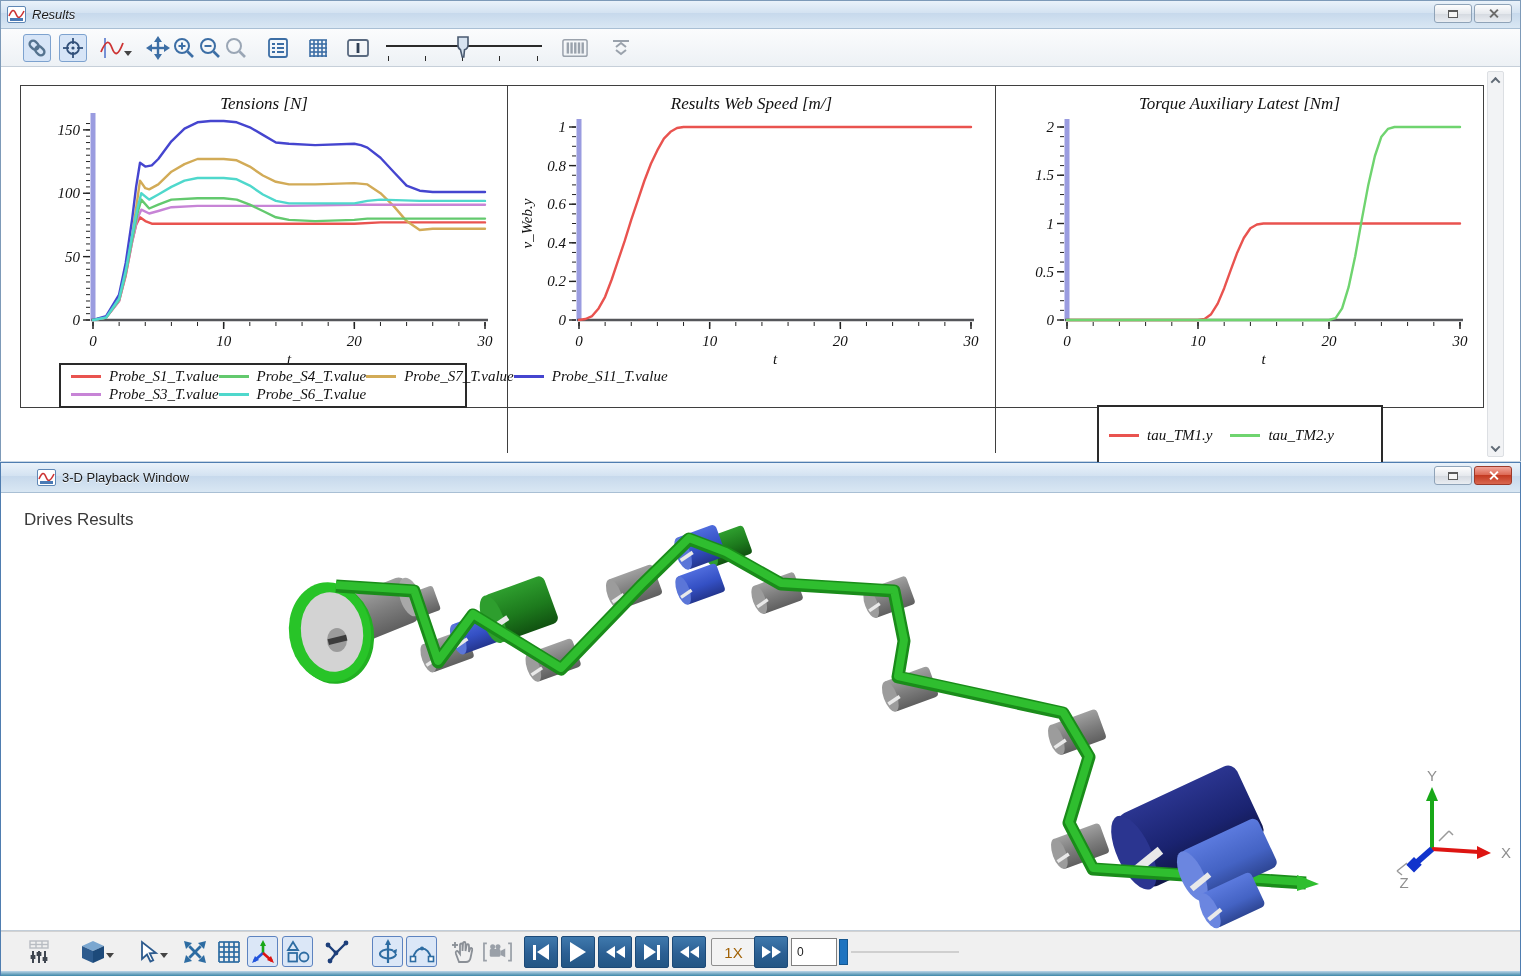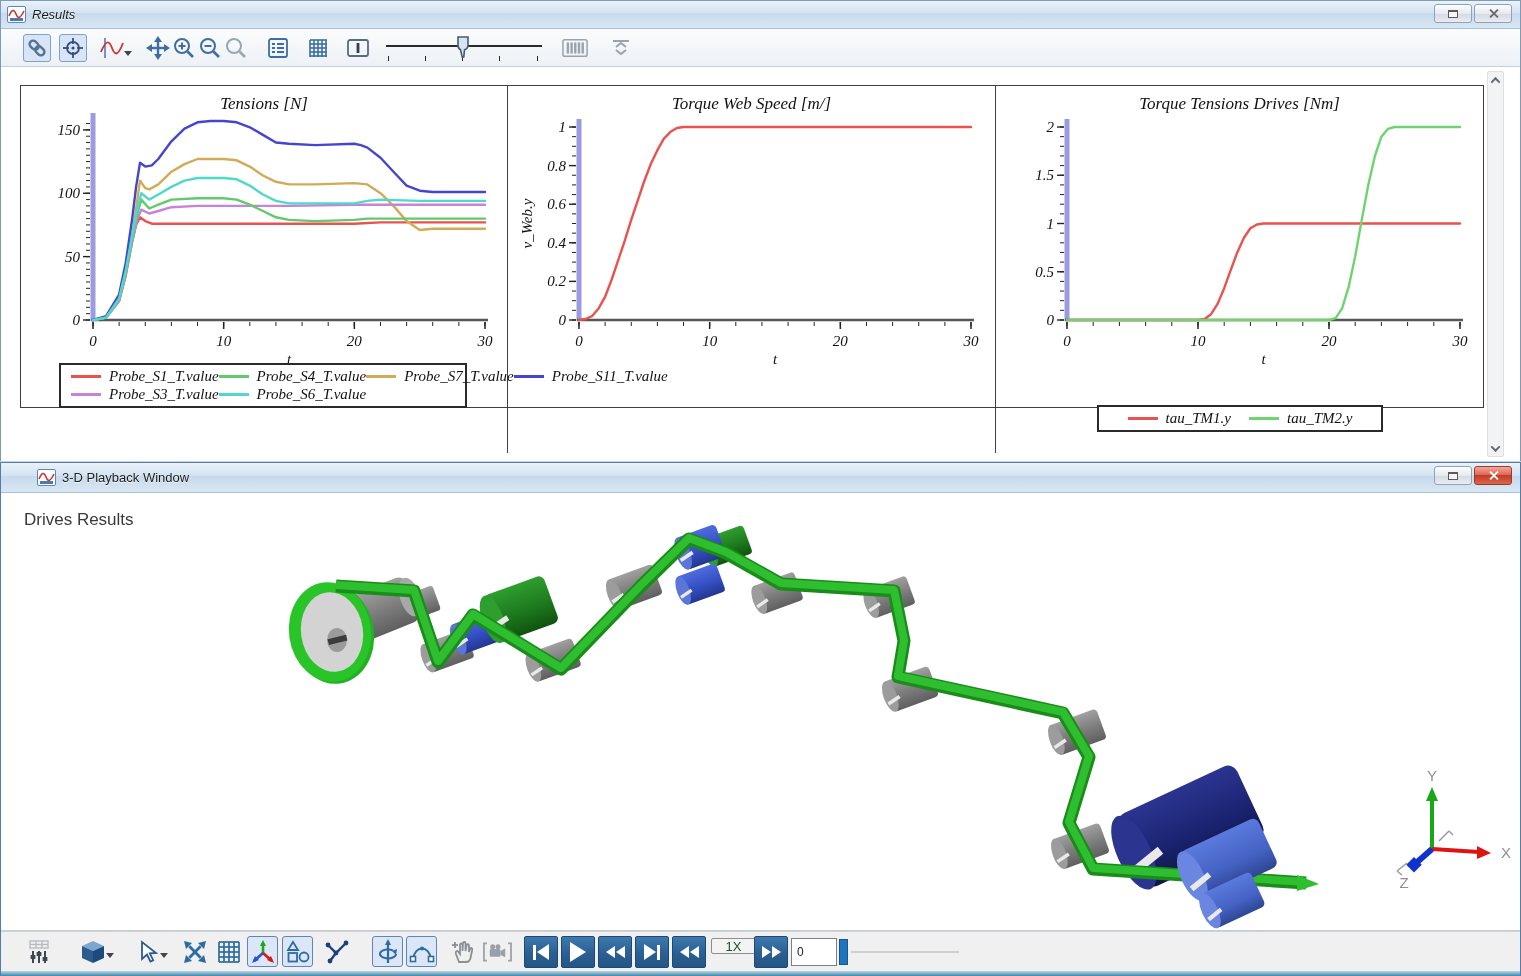--- a/index.html
+++ b/index.html
@@ -31,21 +31,21 @@
   .content-area { position:relative; height:394px; background:#fff; }
   .plots-frame { position:absolute; left:19px; top:18px; width:1464px; height:323px; border:1px solid #3f3f3f; background:#fff; }
   .plot-panel { position:absolute; top:0; height:367px; }
   #panel-1 { left:0; width:487px; border-right:1px solid #3f3f3f; }
   #panel-2 { left:487px; width:488px; border-right:1px solid #3f3f3f; }
   #panel-3 { left:975px; width:487px; }
   .chart-title { position:absolute; top:8px; width:100%; text-align:center; font-family:"Liberation Serif","DejaVu Serif",serif; font-size:17px; color:#111; }
   .chart-svg { position:absolute; left:0; top:0; }
   .legend-box { position:absolute; border:2px solid #2a2a2a; background:#fff; font-family:"Liberation Serif","DejaVu Serif",serif; font-size:15px; color:#111; }
   #legend-1 { left:38px; top:277px; width:408px; padding:3px 10px; display:grid; grid-template-columns:1fr 1fr 1fr 1fr; row-gap:1px; }
-  #legend-3 { left:101px; top:319px; width:286px; padding:3px 10px; display:flex; justify-content:center; gap:18px; }
+  #legend-3 { left:101px; top:319px; width:286px; padding:20px 10px; display:flex; justify-content:flex-start; gap:18px; }
   .legend-item { display:flex; align-items:center; gap:8px; white-space:nowrap; }
   .legend-swatch { width:30px; height:3px; flex:none; }
   .vscroll { position:absolute; left:1486px; top:4px; width:17px; height:386px; background:#f2f3f5; border:1px solid #dcdfe3; border-radius:2px; }
   .vscroll .arr { position:absolute; left:0; width:15px; height:16px; display:flex; align-items:center; justify-content:center; }
   .chev { width:7px; height:7px; border-left:2px solid #606a75; border-top:2px solid #606a75; }
   .chev.up { transform:rotate(45deg) translate(1px,1px); }
   .chev.down { transform:rotate(225deg) translate(1px,1px); }
 
   
   .mini-slider { position:absolute; left:383px; top:5px; width:160px; height:28px; }
@@ -59,21 +59,21 @@
   .viewport-label { position:absolute; left:23px; top:17px; font-size:17px; color:#3a3a3a; }
   .btoolbar { position:relative; height:40px; background:#f0f0f0; border-top:1px solid #d2d2d2; }
   .btoolbar .tbtn { top:4px; width:31px; height:31px; }
   .btoolbar .tbtn.sel { background:#dbe7f7; border-color:#5d83c0; }
   .pbtn { position:absolute; top:4px; width:34px; height:32px; background:linear-gradient(#3f79ad,#2b5f93 55%,#235684); border:1px solid #1c4a78; border-radius:2px; display:flex; align-items:center; justify-content:center; gap:1px; }
   .tri-r { width:0; height:0; border-top:8px solid transparent; border-bottom:8px solid transparent; border-left:12px solid #fff; }
   .tri-l { width:0; height:0; border-top:8px solid transparent; border-bottom:8px solid transparent; border-right:12px solid #fff; }
   .tri-l.sm,.tri-r.sm { border-top-width:6px; border-bottom-width:6px; }
   .tri-l.sm { border-right-width:9px; } .tri-r.sm { border-left-width:9px; }
   .vbar { width:3px; height:15px; background:#fff; }
-  .speed-box { position:absolute; left:710px; top:6px; width:45px; height:16px; background:#f3f3f3; border:1px solid #8e8e8e; border-radius:2px; display:flex; align-items:center; justify-content:center; font-size:13px; color:#14532d; }
+  .speed-box { position:absolute; left:710px; top:6px; width:45px; height:28px; background:#f3f3f3; border:1px solid #8e8e8e; border-radius:2px; display:flex; align-items:center; justify-content:center; font-size:15px; color:#a16207; }
   .time-field { position:absolute; left:790px; top:6px; width:46px; height:28px; background:#fff; border:1px solid #7f7f7f; font-size:12px; color:#222; display:flex; align-items:center; padding-left:5px; }
   .pb-slider { position:absolute; left:838px; top:6px; width:120px; height:28px; }
   .pb-slider .track { position:absolute; left:12px; right:0; top:13px; height:2px; background:#cfcfcf; }
   .pb-slider .thumb { position:absolute; left:0; top:1px; width:9px; height:26px; background:#1f74c0; border:1px solid #15578f; }
   .bottom-strip { height:5px; background:linear-gradient(#bcd6e8,#3d87a8); }
 </style>
 </head>
 <body>
 
 <div class="screen">
@@ -327,21 +327,21 @@
                 <span class="legend-swatch" style="background: rgb(199, 132, 214);"></span>
                 <span>Probe_S3_T.value</span>
               </div>
               <div class="legend-item">
                 <span class="legend-swatch" style="background: rgb(79, 216, 204);"></span>
                 <span>Probe_S6_T.value</span>
               </div>
             </div>
         </div>
         <div class="plot-panel" id="panel-2">
-          <div class="chart-title">Torque Web Speed [m/]</div>
+          <div class="chart-title">Results Web Speed [m/]</div>
           <svg class="chart-svg" id="chart-svg-1" width="488" height="367">
               <line x1="71" y1="33" x2="71" y2="235" stroke="#9a9ce0" stroke-width="5"></line>
               <line x1="64" y1="234" x2="68" y2="234" stroke="#222" stroke-width="1"></line>
               <line x1="64" y1="224.35" x2="68" y2="224.35" stroke="#222" stroke-width="1"></line>
               <line x1="64" y1="214.7" x2="68" y2="214.7" stroke="#222" stroke-width="1"></line>
               <line x1="64" y1="205.05" x2="68" y2="205.05" stroke="#222" stroke-width="1"></line>
               <line x1="64" y1="195.4" x2="68" y2="195.4" stroke="#222" stroke-width="1"></line>
               <line x1="64" y1="185.75" x2="68" y2="185.75" stroke="#222" stroke-width="1"></line>
               <line x1="64" y1="176.1" x2="68" y2="176.1" stroke="#222" stroke-width="1"></line>
               <line x1="64" y1="166.45" x2="68" y2="166.45" stroke="#222" stroke-width="1"></line>
@@ -394,21 +394,21 @@
               <line x1="332.3333333333333" y1="236" x2="332.3333333333333" y2="243" stroke="#222" stroke-width="1.5"></line>
               <text x="332.3333333333333" y="260" text-anchor="middle" font-size="15" fill="#111" style="font-family: &quot;Liberation Serif&quot;, &quot;DejaVu Serif&quot;, serif;">20</text>
               <line x1="463" y1="236" x2="463" y2="243" stroke="#222" stroke-width="1.5"></line>
               <text x="463" y="260" text-anchor="middle" font-size="15" fill="#111" style="font-family: &quot;Liberation Serif&quot;, &quot;DejaVu Serif&quot;, serif;">30</text>
               <text x="267" y="278" text-anchor="middle" font-size="15" fill="#111" style="font-family: &quot;Liberation Serif&quot;, &quot;DejaVu Serif&quot;, serif;">t</text>
               <text x="24" y="137.5" text-anchor="middle" font-size="15" fill="#111" transform="rotate(-90 24 137.5)" style="font-family: &quot;Liberation Serif&quot;, &quot;DejaVu Serif&quot;, serif;">v_Web.y</text>
               <polyline points="71.0,234.0 77.5,233.0 84.1,230.1 90.6,222.4 97.1,210.8 103.7,193.5 110.2,174.2 116.7,154.9 123.3,133.6 129.8,114.3 136.3,95.0 142.9,77.7 149.4,64.2 155.9,52.6 162.5,45.8 169.0,42.0 175.5,41.0 201.7,41.0 267.0,41.0 332.3,41.0 397.7,41.0 463.0,41.0" fill="none" stroke="#e9534f" stroke-width="2.4" stroke-linejoin="round" stroke-linecap="round"></polyline>
             </svg>
         </div>
         <div class="plot-panel" id="panel-3">
-          <div class="chart-title">Torque Tensions Drives [Nm]</div>
+          <div class="chart-title">Torque Auxiliary Latest [Nm]</div>
           <svg class="chart-svg" id="chart-svg-2" width="487" height="367">
               <line x1="71" y1="33" x2="71" y2="235" stroke="#9a9ce0" stroke-width="5"></line>
               <line x1="64" y1="234" x2="68" y2="234" stroke="#222" stroke-width="1"></line>
               <line x1="64" y1="224.35" x2="68" y2="224.35" stroke="#222" stroke-width="1"></line>
               <line x1="64" y1="214.7" x2="68" y2="214.7" stroke="#222" stroke-width="1"></line>
               <line x1="64" y1="205.05" x2="68" y2="205.05" stroke="#222" stroke-width="1"></line>
               <line x1="64" y1="195.4" x2="68" y2="195.4" stroke="#222" stroke-width="1"></line>
               <line x1="64" y1="185.75" x2="68" y2="185.75" stroke="#222" stroke-width="1"></line>
               <line x1="64" y1="176.1" x2="68" y2="176.1" stroke="#222" stroke-width="1"></line>
               <line x1="64" y1="166.45" x2="68" y2="166.45" stroke="#222" stroke-width="1"></line>

